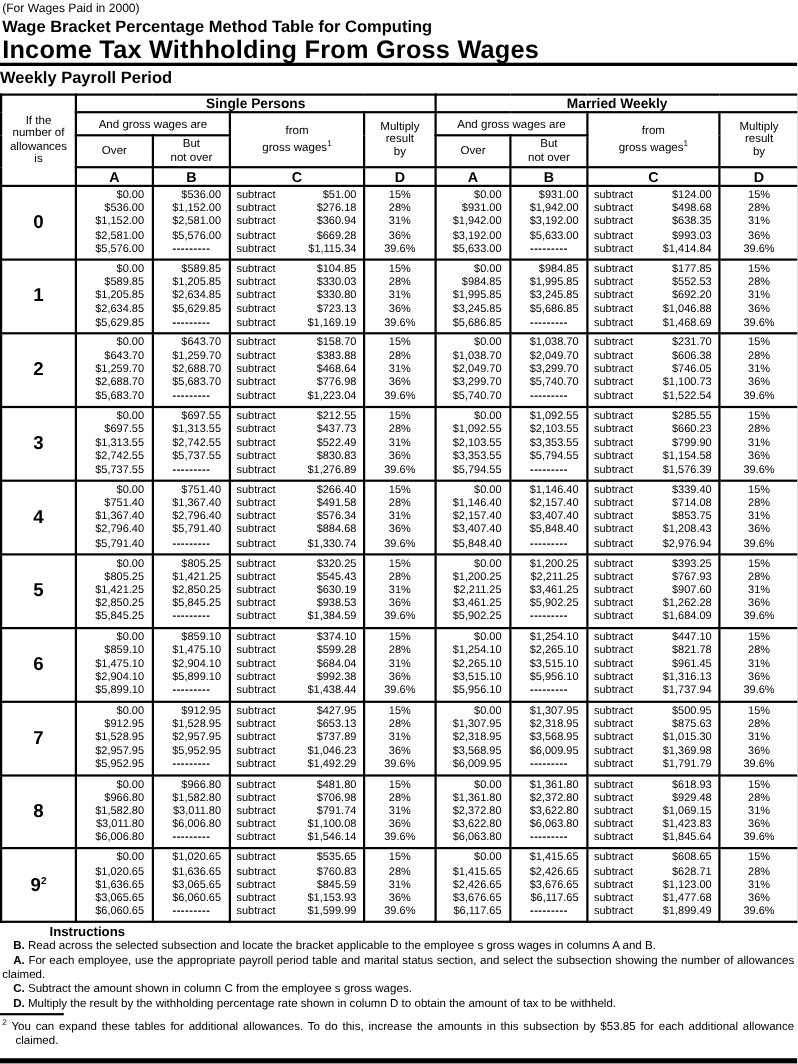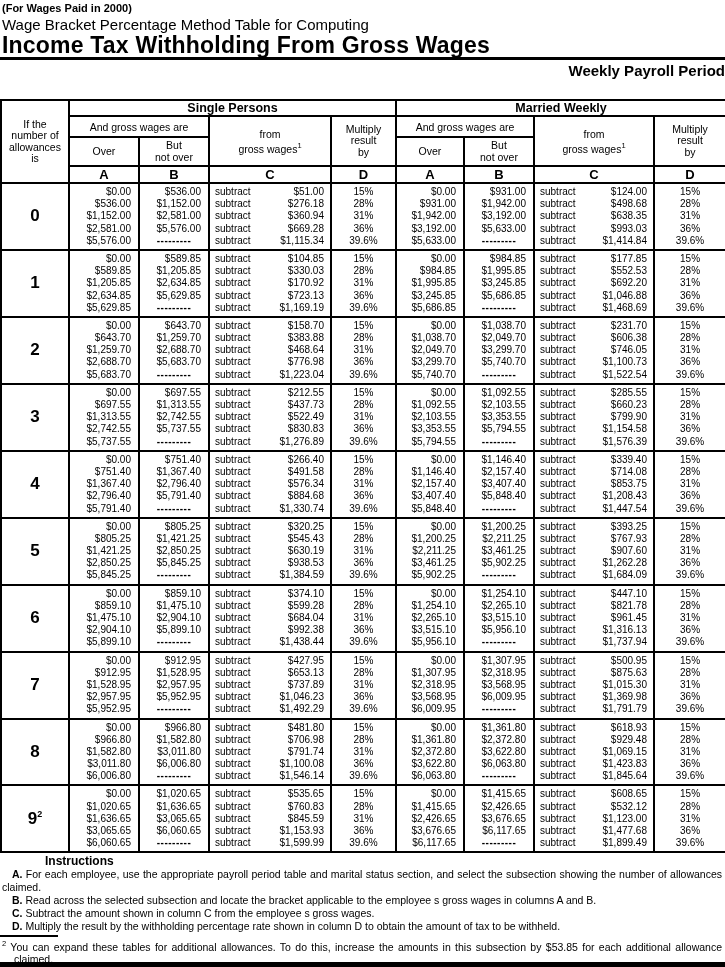--- a/index.html
+++ b/index.html
@@ -1,25 +1,25 @@
 <!DOCTYPE html>
 <html><head>
 <meta charset="utf-8">
 <style>
   * { box-sizing: border-box; }
   html, body { margin:0; padding:0; background:#fff; color:#000;
     font-family:"Liberation Sans", sans-serif; }
   .page { width:725px; height:967px; position:relative; overflow:hidden; background:#fff; }
 
   
-  .title1 { font-size:11px; font-weight:bold; padding:2px 0 0 2px; line-height:13px; }
-  .title2 { font-size:15px; font-weight:normal; padding-left:2px; line-height:19px; }
+  .title1 { font-size:11px; font-weight:normal; padding:2px 0 0 2px; line-height:13px; }
+  .title2 { font-size:15px; font-weight:bold; padding-left:2px; line-height:19px; }
   .title3 { font-size:23px; font-weight:bold; padding-left:2px; line-height:22px; letter-spacing:0.2px; }
   .title-rule { border-top:3px solid #000; margin-top:1px; }
-  .period { text-align:right; font-weight:bold; font-size:15px; line-height:19px; padding:1px 0 19px; }
+  .period { text-align:left; font-weight:bold; font-size:15px; line-height:19px; padding:1px 0 5px; }
 
   
   table { border-collapse:collapse; width:725px; table-layout:fixed; }
   th, td { border:2px solid #000; padding:0; }
   thead th { font-weight:normal; vertical-align:middle; text-align:center; }
   th.sec       { font-size:12.5px; font-weight:bold; height:16px;margin-left:18px; }
   th.allow-head{ font-size:10.5px; white-space:pre-line; line-height:11.5px;border-radius:21px; }
   th.gross     { font-size:10.5px; font-weight:normal; height:21px; }
   th.cfrom     { font-size:10.5px; line-height:12px;margin-left:36px; }
   th.mult      { font-size:10.5px; white-space:pre-line; line-height:11.5px; }
@@ -224,21 +224,21 @@
             <div class="c-line">
               <span>subtract</span>
               <span>$104.85</span>
             </div>
             <div class="c-line">
               <span>subtract</span>
               <span>$330.03</span>
             </div>
             <div class="c-line">
               <span>subtract</span>
-              <span>$170.92</span>
+              <span>$330.80</span>
             </div>
             <div class="c-line">
               <span>subtract</span>
               <span>$723.13</span>
             </div>
             <div class="c-line">
               <span>subtract</span>
               <span>$1,169.19</span>
             </div>
           </td>
@@ -542,21 +542,21 @@
             <div class="c-line">
               <span>subtract</span>
               <span>$853.75</span>
             </div>
             <div class="c-line">
               <span>subtract</span>
               <span>$1,208.43</span>
             </div>
             <div class="c-line">
               <span>subtract</span>
-              <span>$1,447.54</span>
+              <span>$2,976.94</span>
             </div>
           </td>
           <td class="d-cell">
             <div>15%</div>
             <div>28%</div>
             <div>31%</div>
             <div>36%</div>
             <div>39.6%</div>
           </td>
         </tr>
@@ -975,21 +975,21 @@
             <div class="line">$6,117.65</div>
             <div class="line dash">---------</div>
           </td>
           <td class="c-cell">
             <div class="c-line">
               <span>subtract</span>
               <span>$608.65</span>
             </div>
             <div class="c-line">
               <span>subtract</span>
-              <span>$532.12</span>
+              <span>$628.71</span>
             </div>
             <div class="c-line">
               <span>subtract</span>
               <span>$1,123.00</span>
             </div>
             <div class="c-line">
               <span>subtract</span>
               <span>$1,477.68</span>
             </div>
             <div class="c-line">
@@ -1004,22 +1004,22 @@
             <div>36%</div>
             <div>39.6%</div>
           </td>
         </tr>
       </tbody>
   </table>
 
   <div class="instructions">
     <div class="inst-title">Instructions</div>
     <div>
+        <p><b>B.</b> <span>Read across the selected subsection and locate the bracket applicable to the employee s gross wages in columns A and B.</span></p>
         <p><b>A.</b> <span>For each employee,  use the appropriate payroll period table and marital status section, and select the subsection showing the number of allowances claimed.</span></p>
-        <p><b>B.</b> <span>Read across the selected subsection and locate the bracket applicable to the employee s gross wages in columns A and B.</span></p>
         <p><b>C.</b> <span>Subtract the amount shown in column C from the employee s gross wages.</span></p>
         <p><b>D.</b> <span>Multiply the result by the withholding percentage rate shown in column D to obtain the amount of tax to be withheld.</span></p>
       </div>
   </div>
 
   <div class="foot-rule"></div>
   <div id="footnotes">
       <div class="footnote"><sup>2</sup> <span>You can expand these tables for additional allowances. To do this, increase the amounts in this subsection by $53.85 for each additional allowance claimed.</span></div>
     </div>
 

